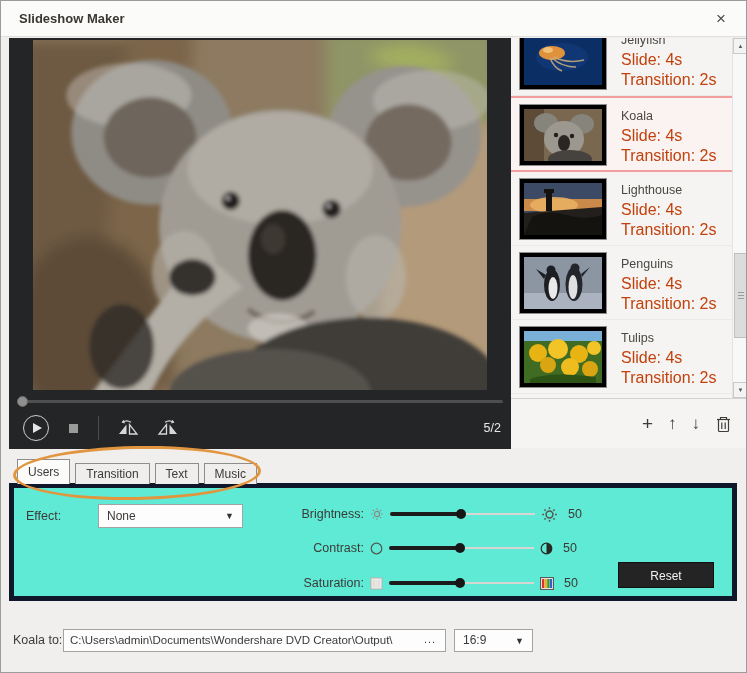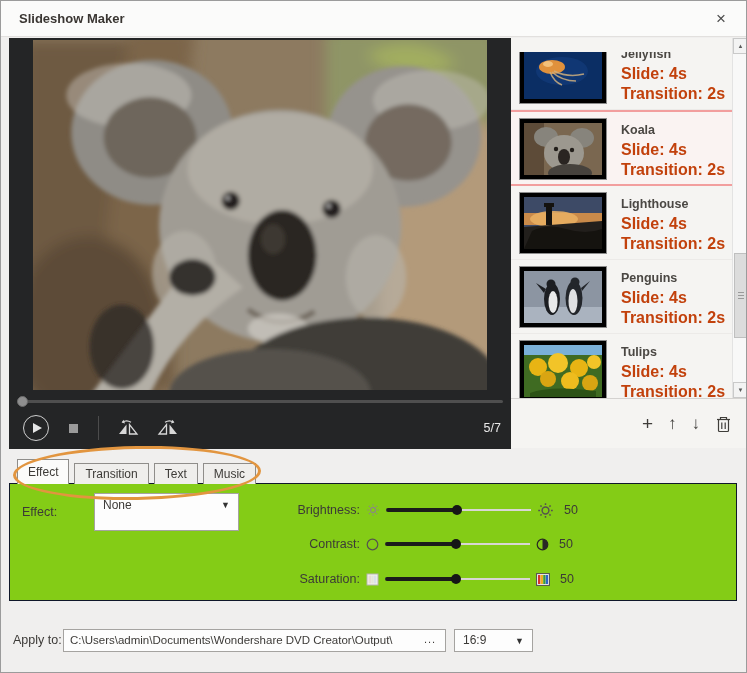--- a/index.html
+++ b/index.html
@@ -21,21 +21,21 @@
   .progress .handle { position:absolute; left:2px; top:3px; width:11px; height:11px; border-radius:50%; background:#8f8f8f; border:1px solid #6b6b6b; }
   .controls { position:absolute; left:0; top:371px; width:100%; height:38px; display:flex; align-items:center; padding-left:14px; }
   .play-btn { width:26px; height:26px; border-radius:50%; border:1.5px solid #cfcfcf; position:relative; cursor:pointer; }
   .play-btn::after { content:""; position:absolute; left:9px; top:6.5px; border-left:9px solid #e6e6e6; border-top:5px solid transparent; border-bottom:5px solid transparent; }
   .stop-btn { width:9px; height:9px; background:#9a9a9a; margin-left:20px; cursor:pointer; }
   .ctrl-divider { width:1px; height:24px; background:#4c4c4c; margin-left:20px; }
   .rot { margin-left:18px; cursor:pointer; display:flex; align-items:center; }
   .counter { margin-left:auto; margin-right:10px; font-size:12.5px; color:#e8e8e8; }
   
   .sidebar { position:absolute; left:510px; top:37px; width:237px; height:410px; background:#f5f4f2; }
-  .slide-list { position:absolute; left:0; top:14px; width:221px; height:360px; overflow:hidden;font-weight:bold; }
+  .slide-list { position:absolute; left:0; top:0; width:221px; height:360px; overflow:hidden; }
   .slide-item { display:flex; min-height:74px; padding:6px 0 4px 8px; border-bottom:1px solid #eceae8; background:#f5f4f2; }
   .slide-item.cut { margin-top:-16px; }
   .slide-item.selected { border-top:2px solid #f29e9e; border-bottom:2px solid #f29e9e; background:#faf3f2; }
   .thumb { width:88px; height:62px; background:#000; border:1px solid #8c8c8c; padding:4px; flex:none; cursor:pointer; }
   .thumb svg { width:78px; height:52px; display:block; }
   .meta { margin-left:14px; padding-top:2px; }
   .slide-name { font-size:12.5px; color:#4a4743; line-height:20px; }
   .slide-detail { font-size:16px; color:#c2410c; line-height:20px; }
   
   .scrollbar { position:absolute; right:1px; top:0; width:15px; height:360px; background:#f8f8f8; border-left:1px solid #e3e3e3; }
@@ -46,24 +46,24 @@
   .sb-thumb::after { content:""; position:absolute; left:3px; top:38px; width:6px; height:1px; background:#9a9a9a; box-shadow:0 3px 0 #9a9a9a, 0 6px 0 #9a9a9a; }
   .slide-actions { position:absolute; left:0; top:360px; width:237px; height:50px; border-top:1px solid #d4d2d0; display:flex; align-items:center; justify-content:flex-end; gap:15px; padding-right:16px; background:#f5f4f2; }
   .act-icon { font-size:19px; color:#3f3d3a; cursor:pointer; line-height:1; font-weight:300; }
   .act-icon.small { font-size:17px; }
   .trash { display:flex; align-items:center; cursor:pointer; }
   
   .tabs-row { position:absolute; left:16px; top:458px; height:25px; display:flex; align-items:flex-end; gap:5px; z-index:2; }
   .tab { height:21px; padding:0 10px; background:#efeeec; border:1px solid #8f8d8a; border-bottom:none; font-size:12px; color:#3c3a37; line-height:20px; cursor:pointer; }
   .tab.active { height:25px; background:#fbfbfa; line-height:24px; z-index:3; }
   .annotation { position:absolute; left:12px; top:445px; width:248px; height:54px; border:3px solid #e2953f; border-radius:50%; transform:rotate(-1deg); z-index:5; pointer-events:none; }
-  .panel { position:absolute; left:8px; top:482px; width:728px; height:118px; border:1px solid #0f172a; background:#84cc16; z-index:1; }
+  .panel { position:absolute; left:8px; top:482px; width:728px; height:118px; border:5px solid #0f172a; background:#5eead4; z-index:1; }
   .effect-row { position:absolute; left:12px; top:16px; height:24px; display:flex; align-items:center; }
   .effect-label { width:72px; font-size:12.5px; color:#3c3a37; }
-  .select-box { position:relative; width:145px; height:38px; background:#fdfdfd; border:1px solid #a5a3a0; font-size:12px; color:#3c3a37; line-height:22px; padding-left:8px; cursor:pointer; }
+  .select-box { position:relative; width:145px; height:24px; background:#fdfdfd; border:1px solid #a5a3a0; font-size:12px; color:#3c3a37; line-height:22px; padding-left:8px; cursor:pointer; }
   .select-box .arrow { position:absolute; right:8px; top:0; font-size:9px; color:#333; line-height:22px; }
   .slider-row { position:absolute; left:270px; height:20px; display:flex; align-items:center;justify-content:flex-end; }
   .slider-row .s-label { width:80px; text-align:right; font-size:12.5px; color:#3c3a37; }
   .s-icon { margin-left:6px; display:flex; align-items:center; }
   .s-track { position:relative; width:145px; height:12px; margin-left:6px; }
   .s-track .t-light { position:absolute; left:0; top:5px; width:100%; height:2px; background:#d8d6d3; }
   .s-track .t-fill { position:absolute; left:0; top:4px; width:49%; height:4px; background:#1b1b1b; border-radius:2px; }
   .s-track .t-handle { position:absolute; left:calc(49% - 5px); top:1px; width:10px; height:10px; background:#161616; border-radius:50%; }
   .s-value { margin-left:10px; font-size:12.5px; color:#3c3a37; width:20px; }
   .dark-btn { position:absolute; left:604px; width:96px; height:26px; background:#242424; color:#f2f2f2; font-size:12px; text-align:center; line-height:26px; border:1px solid #111; cursor:pointer; }
@@ -150,21 +150,21 @@
         </svg>
       </span>
       <span class="rot">
         <svg width="22" height="18" viewBox="0 0 22 18" style="transform:scaleX(-1)">
           <path d="M2 15 L9.5 15 L9.5 5.5 Z" fill="#d8d8d8"></path>
           <path d="M12.5 15 L20 15 L12.5 5.5 Z" fill="none" stroke="#d8d8d8" stroke-width="1.3"></path>
           <path d="M14 3.2 Q9.5 0.4 5.5 3.2" fill="none" stroke="#d8d8d8" stroke-width="1.3"></path>
           <path d="M6.6 0.8 L4.6 3.6 L8 4.4 Z" fill="#d8d8d8"></path>
         </svg>
       </span>
-      <span class="counter">5/7</span>
+      <span class="counter">5/2</span>
     </div>
   </div>
 
   <div class="sidebar">
     <div class="slide-list">
 
       <div class="slide-item cut">
         <div class="thumb">
           <svg viewBox="0 0 78 52" preserveAspectRatio="none">
             <rect width="78" height="52" fill="#0b2e64"></rect>
@@ -282,21 +282,21 @@
           <path d="M2 4.5 h13"></path>
           <path d="M5.5 4.5 V2.5 h6 v2"></path>
           <rect x="3.5" y="4.5" width="10" height="12" rx="1"></rect>
           <path d="M6.8 7.5 v6.5 M10.2 7.5 v6.5"></path>
         </svg>
       </span>
     </div>
   </div>
 
   <div class="tabs-row">
-    <div class="tab active">Effect</div>
+    <div class="tab active">Users</div>
     <div class="tab">Transition</div>
     <div class="tab">Text</div>
     <div class="tab">Music</div>
   </div>
   <div class="annotation"></div>
 
   <div class="panel">
     <div class="effect-row">
       <span class="effect-label">Effect:</span>
       <div class="select-box">
@@ -368,24 +368,25 @@
           <rect x="0.6" y="0.6" width="12.8" height="11.8" fill="#fff" stroke="#55534f" stroke-width="1.1"></rect>
           <rect x="2" y="2" width="2.4" height="9" fill="#d8332a"></rect>
           <rect x="4.6" y="2" width="2.4" height="9" fill="#f0b020"></rect>
           <rect x="7.2" y="2" width="2.4" height="9" fill="#3a9a38"></rect>
           <rect x="9.8" y="2" width="2.3" height="9" fill="#2e62c8"></rect>
         </svg>
       </span>
       <span class="s-value">50</span>
     </div>
 
+    <div class="dark-btn" style="top:74px;">Reset</div>
   </div>
 
   <div class="bottombar">
-    <span class="saveto-label">Apply to:</span>
+    <span class="saveto-label">Koala to:</span>
     <div class="path-box">C:\Users\admin\Documents\Wondershare DVD Creator\Output\</div>
     <div class="browse-btn">...</div>
     <div class="aspect-box">
       <div class="select-box">
         <span>16:9</span>
         <span class="arrow">▼</span>
       </div>
     </div>
   </div>
 

